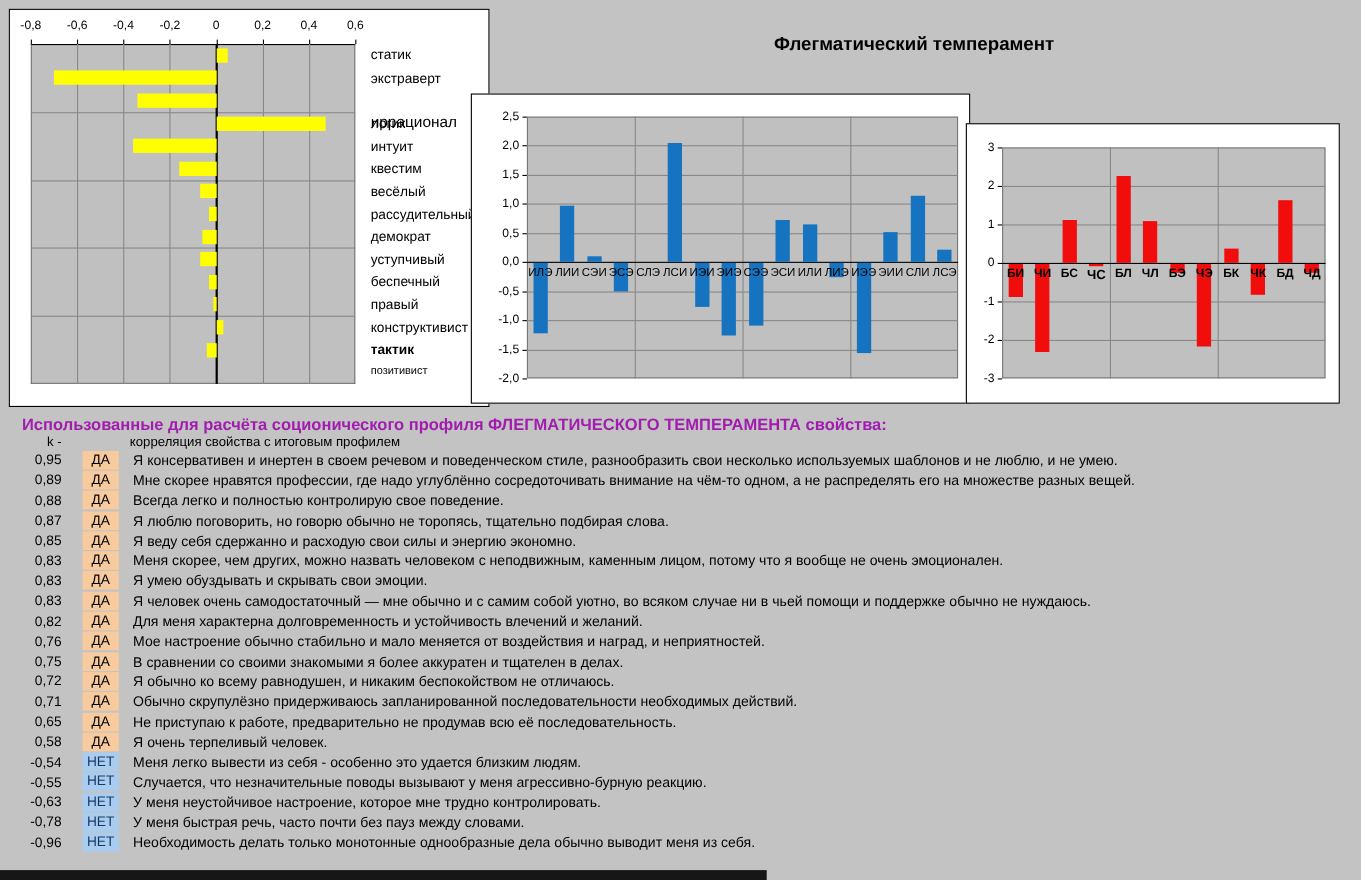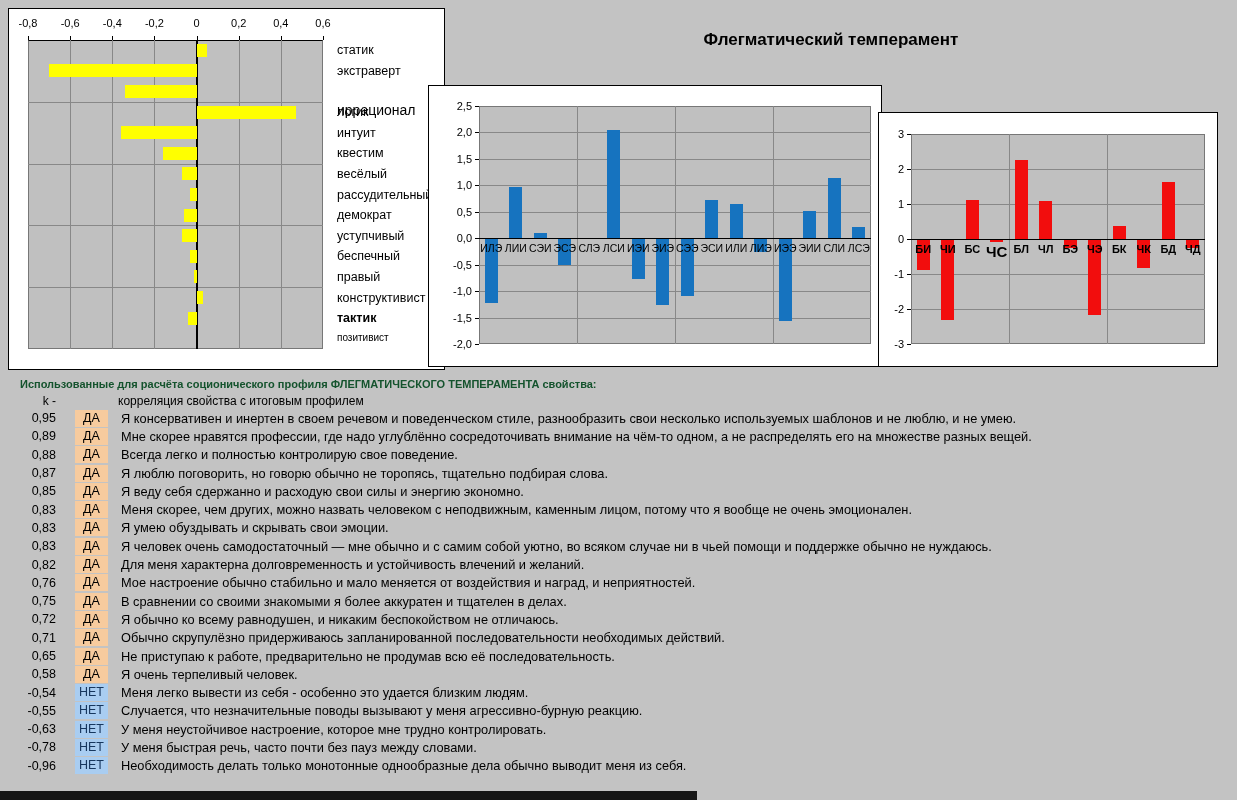--- a/index.html
+++ b/index.html
@@ -10,21 +10,21 @@
   .hline{position:absolute;height:1px;background:#888;}
   .vline{position:absolute;width:1px;background:#888;}
   .zero-v{position:absolute;width:2px;background:#000;}
   .zero-h{position:absolute;height:1px;background:#000;}
   .tickmark-v{position:absolute;width:1px;height:4px;background:#000;}
   .tickmark-h{position:absolute;width:4px;height:1px;background:#000;}
   .ticklabel{position:absolute;font-size:11px;color:#000;white-space:nowrap;}
   .catlabel{position:absolute;font-size:10.5px;color:#000;white-space:nowrap;}
   .bar{position:absolute;}
   #chart-title{position:absolute;left:520px;top:30px;width:622px;text-align:center;font-size:17px;font-weight:bold;color:#000;}
-  #list-header{position:absolute;left:20px;top:378px;font-size:11px;font-weight:bold;color:#14532d;white-space:nowrap;}
+  #list-header{position:absolute;left:20px;top:378px;font-size:15px;font-weight:bold;color:#a21caf;white-space:nowrap;}
   #k-legend{position:absolute;left:14px;top:394px;display:flex;align-items:center;font-size:12px;color:#000;}
   #k-legend .kl{width:42px;text-align:right;}
   #k-legend .lt{margin-left:14px;padding-left:48px;}
   #statements{position:absolute;left:14px;top:409px;width:1215px;}
   .stmt-row{height:18.3px;display:flex;align-items:center;}
   .stmt-row .k{width:42px;text-align:right;font-size:12.5px;color:#000;flex:none;}
   .stmt-row .badge{margin-left:19px;width:33px;height:17px;line-height:17px;text-align:center;font-size:12.5px;flex:none;}
   .stmt-row .txt{margin-left:13px;font-size:12.8px;color:#000;white-space:nowrap;}
   #bottom-strip{position:absolute;left:0;top:791px;width:697px;height:9px;background:#161616;}
 </style>
@@ -184,21 +184,21 @@
       <div class="vline" style="left: 130px; top: 21px; height: 210px; background: rgb(136, 136, 136);"></div>
       <div class="vline" style="left: 228px; top: 21px; height: 210px; background: rgb(136, 136, 136);"></div>
       <div class="zero-h" style="left: 32px; top: 126px; width: 294px;"></div>
       <div class="bar" style="left: 37.88px; top: 127px; width: 12.74px; height: 29.75px; background: rgb(242, 13, 13);"></div>
       <div class="catlabel" style="left: 44.25px; top: 130px; transform: translateX(-50%); font-size: 11px; font-weight: bold; text-align: right;">БИ</div>
       <div class="bar" style="left: 62.38px; top: 127px; width: 12.74px; height: 79.8px; background: rgb(242, 13, 13);"></div>
       <div class="catlabel" style="left: 68.75px; top: 130px; transform: translateX(-50%); font-size: 11px; font-weight: bold;">ЧИ</div>
       <div class="bar" style="left: 86.88px; top: 86.8px; width: 12.74px; height: 39.2px; background: rgb(242, 13, 13);"></div>
       <div class="catlabel" style="left: 93.25px; top: 130px; transform: translateX(-50%); font-size: 11px; font-weight: bold;">БС</div>
       <div class="bar" style="left: 111.38px; top: 127px; width: 12.74px; height: 1.75px; background: rgb(242, 13, 13);"></div>
-      <div class="catlabel" style="left: 117.75px; top: 130px; transform: translateX(-50%); font-size: 15px; font-weight: bold;">ЧС</div>
+      <div class="catlabel" style="left: 117.75px; top: 130px; transform: translateX(-50%); font-size: 12px; font-weight: bold;">ЧС</div>
       <div class="bar" style="left: 135.88px; top: 46.55px; width: 12.74px; height: 79.45px; background: rgb(242, 13, 13);"></div>
       <div class="catlabel" style="left: 142.25px; top: 130px; transform: translateX(-50%); font-size: 11px; font-weight: bold;">БЛ</div>
       <div class="bar" style="left: 160.38px; top: 87.5px; width: 12.74px; height: 38.5px; background: rgb(242, 13, 13);"></div>
       <div class="catlabel" style="left: 166.75px; top: 130px; transform: translateX(-50%); font-size: 11px; font-weight: bold;">ЧЛ</div>
       <div class="bar" style="left: 184.88px; top: 127px; width: 12.74px; height: 7.7px; background: rgb(242, 13, 13);"></div>
       <div class="catlabel" style="left: 191.25px; top: 130px; transform: translateX(-50%); font-size: 11px; font-weight: bold;">БЭ</div>
       <div class="bar" style="left: 209.38px; top: 127px; width: 12.74px; height: 74.55px; background: rgb(242, 13, 13);"></div>
       <div class="catlabel" style="left: 215.75px; top: 130px; transform: translateX(-50%); font-size: 11px; font-weight: bold;">ЧЭ</div>
       <div class="bar" style="left: 233.88px; top: 112.7px; width: 12.74px; height: 13.3px; background: rgb(242, 13, 13);"></div>
       <div class="catlabel" style="left: 240.25px; top: 130px; transform: translateX(-50%); font-size: 11px; font-weight: bold;">БК</div>

